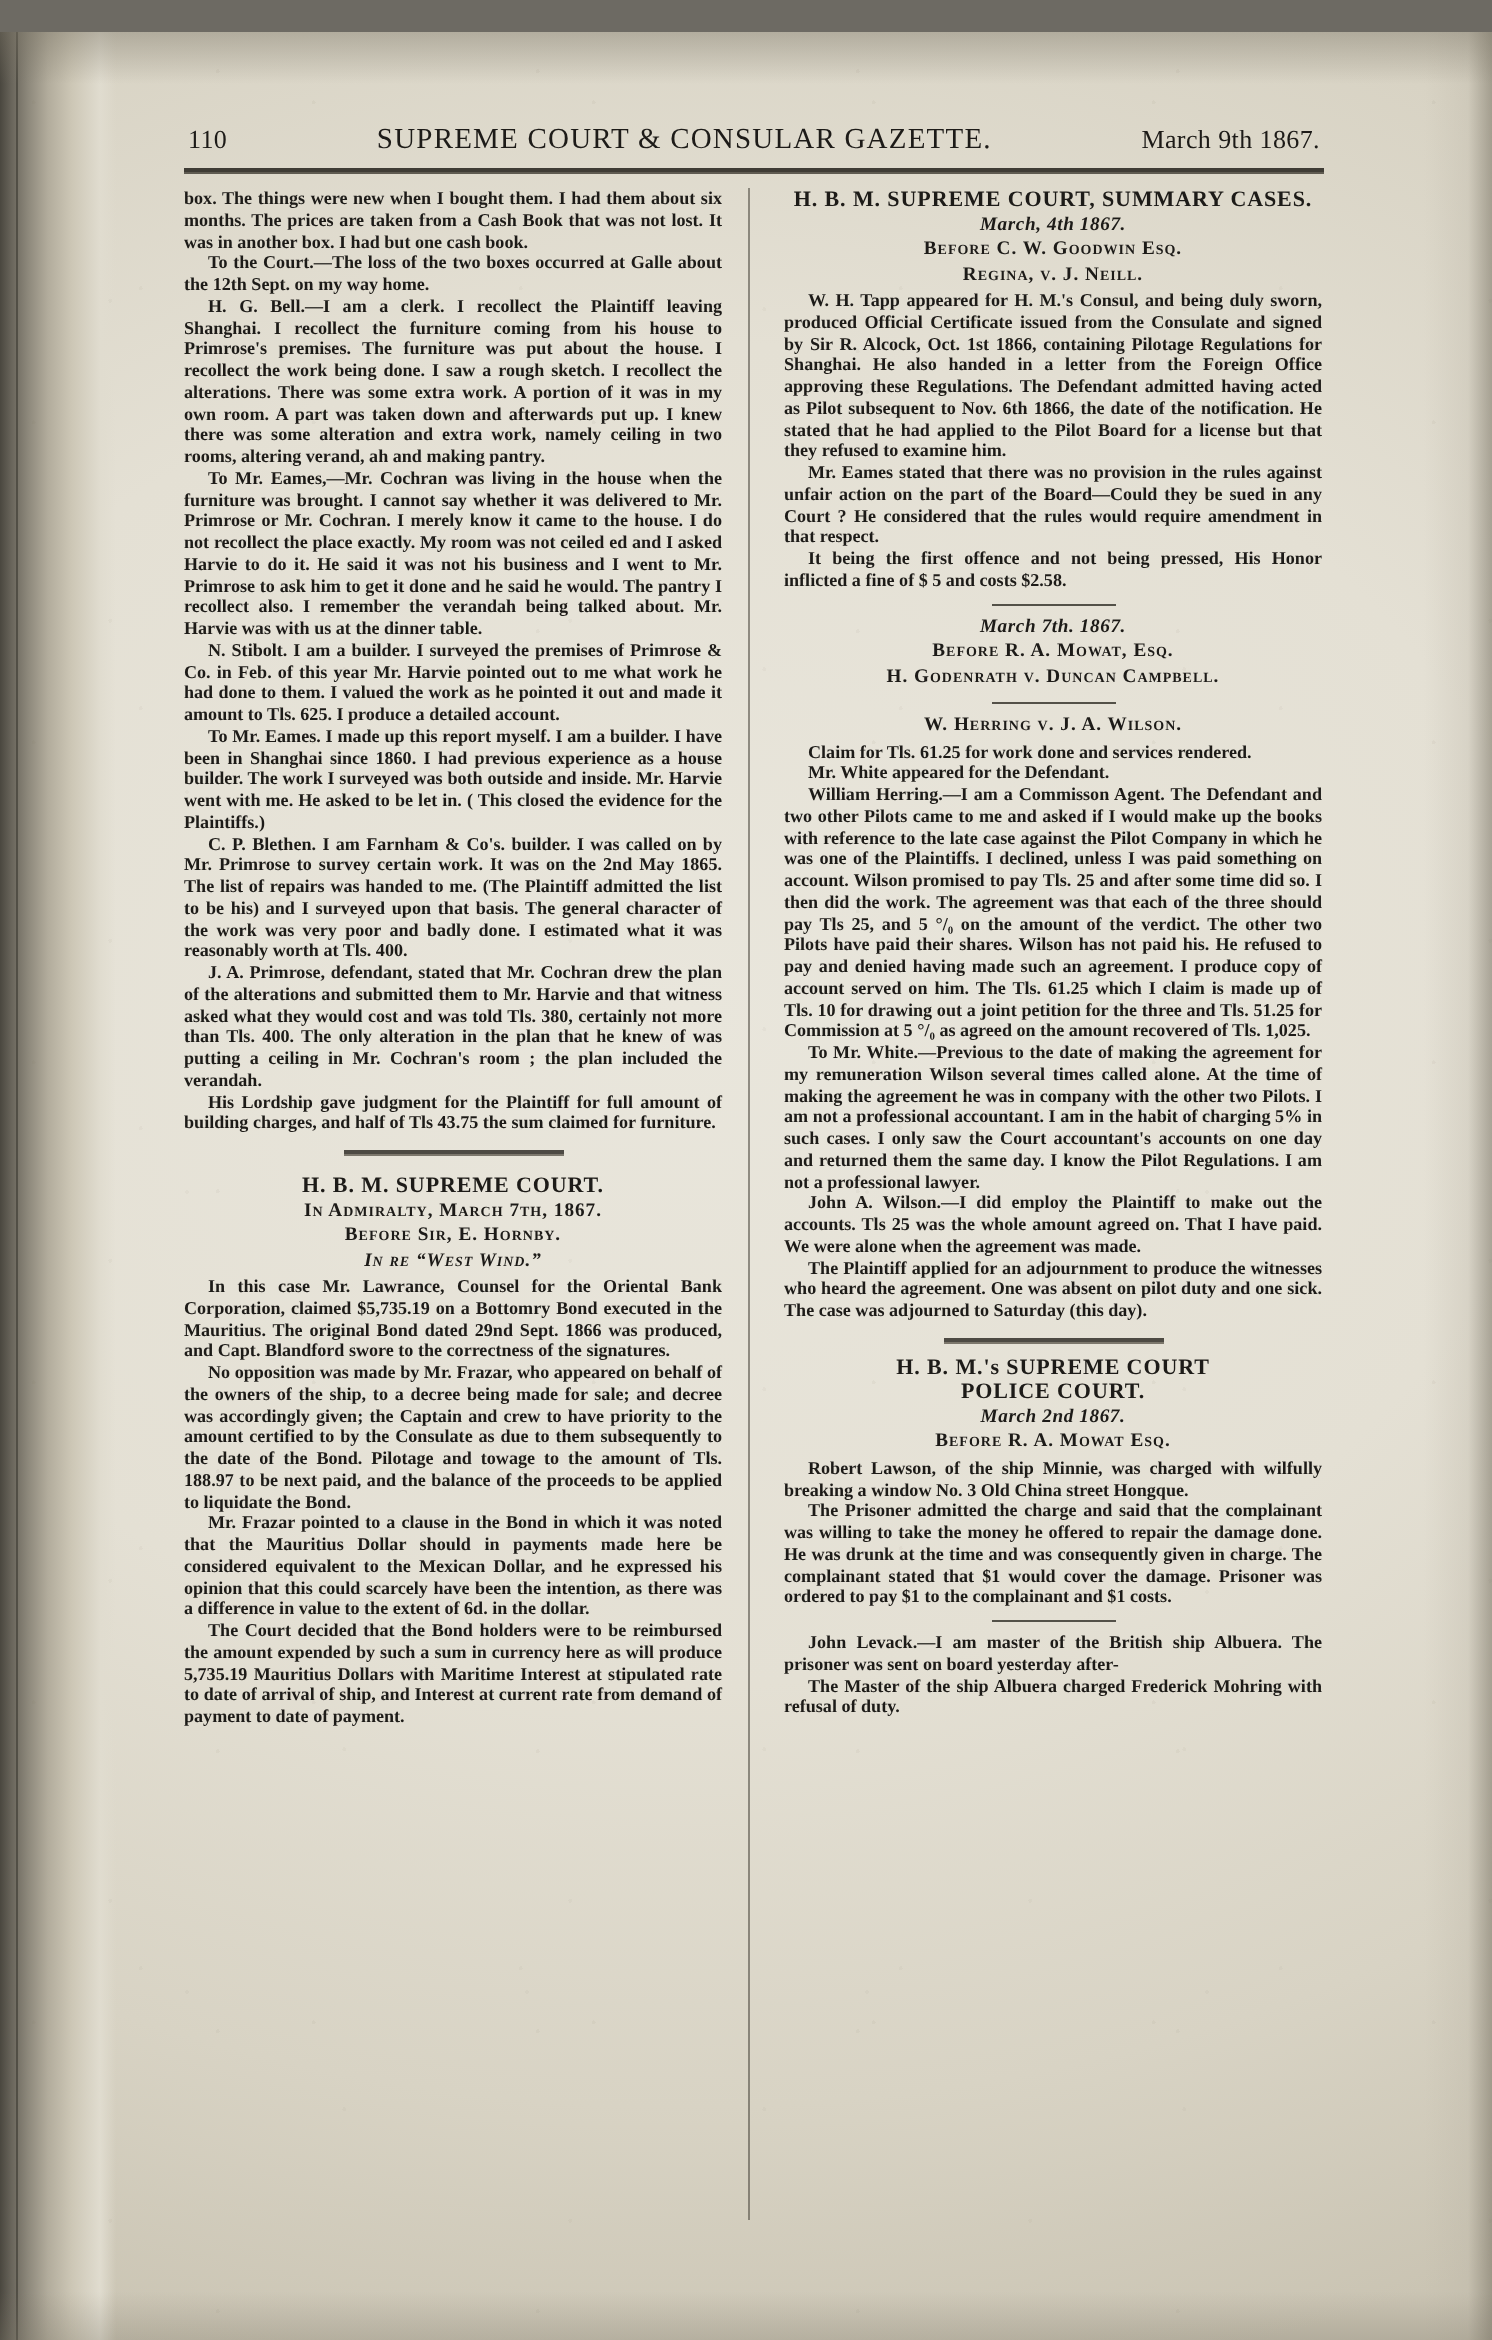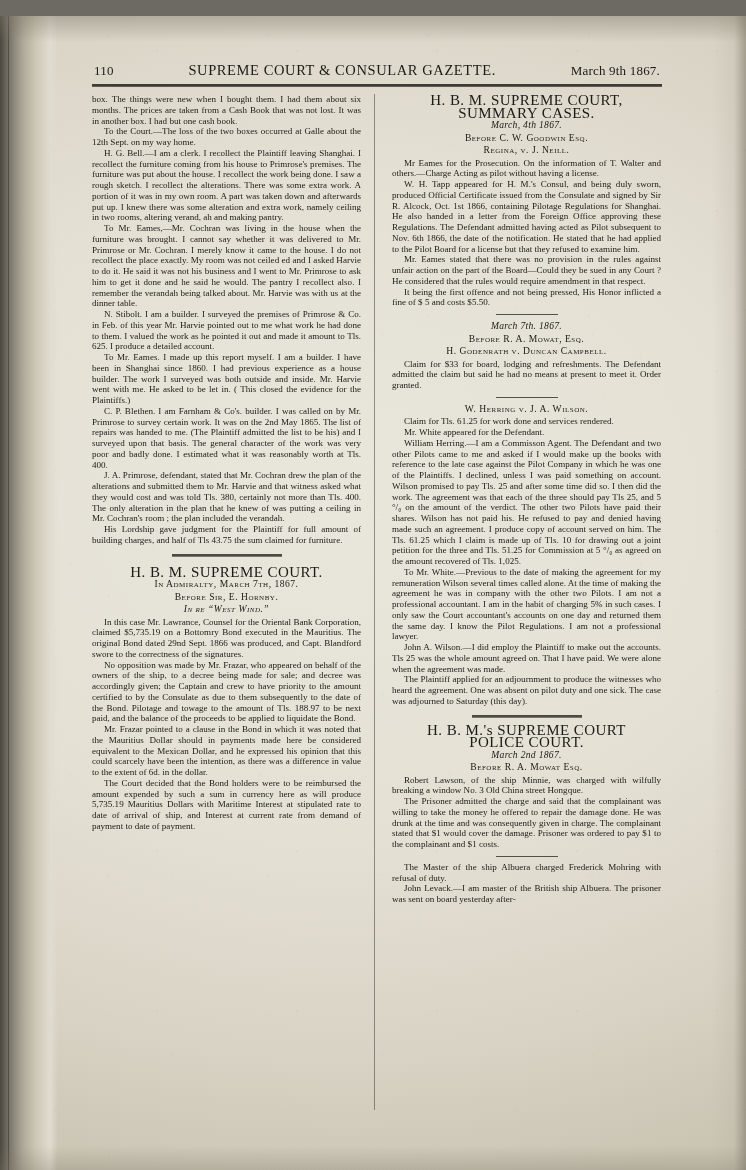--- a/index.html
+++ b/index.html
@@ -84,20 +84,21 @@
     border-bottom: 1px solid #4e4a41;
     margin: 2px 0 7px 0;
     opacity: .88;
   }
 
   
   .cols {
     display: flex;
     gap: 4px;
     height: 1016px;
+    font-weight: bold;
   }
   .col {
     width: 269px;
     font-size: 9.05px;
     line-height: 10.75px;
     text-align: justify;
     text-justify: inter-word;
     hyphens: none;
   }
   .col.left { padding-right: 13px; border-right: 1px solid rgba(70,66,56,.55); }
@@ -105,21 +106,21 @@
 
   p.para {
     margin: 0;
     text-indent: 12px;
   }
   p.cont { margin: 0; text-indent: 0; }
 
   
   .head-block { margin: 9px 0 1px 0; text-align: center; line-height: 12.5px; }
   .head-block .h1 {
-    font-size: 15px;
+    font-size: 11px;
     letter-spacing: .45px;
   }
   .head-block .h2 {
     font-size: 9.6px;
     letter-spacing: .3px;
   }
   .head-block .h2.small-caps { font-variant: small-caps; letter-spacing: .5px; }
   .head-block .h2.italic { font-style: italic; }
 
   .sep-rule {
@@ -187,34 +188,32 @@
 
       <div class="col right">
 
         <div class="head-block" style="margin-top:0">
           <div class="h1">H. B. M. SUPREME COURT, SUMMARY CASES.</div>
           <div class="h2 italic">March, 4th 1867.</div>
           <div class="h2 small-caps">Before C. W. Goodwin Esq.</div>
           <div class="h2 small-caps">Regina, v. J. Neill.</div>
         </div>
 
-        <p class="para">Mr Eames for the Prosecution.   On the information of T. Walter and others.—Charge Acting as pilot without having a license.</p>
         <p class="para">W. H. Tapp appeared for H. M.'s Consul, and being duly sworn, produced Official Certificate issued from the Consulate and signed by Sir R. Alcock, Oct. 1st 1866, containing Pilotage Regulations for Shanghai.  He also handed in a letter from the Foreign Office approving these Regulations.  The Defendant admitted having acted as Pilot subsequent to Nov. 6th 1866, the date of the notification.  He stated that he had applied to the Pilot Board for a license but that they refused to examine him.</p>
         <p class="para">Mr. Eames stated that there was no provision in the rules against unfair action on the part of the Board—Could they be sued in any Court ?  He considered that the rules would require amendment in that respect.</p>
-        <p class="para">It being the first offence and not being pressed, His Honor inflicted a fine of $ 5 and costs $5.50.</p>
+        <p class="para">It being the first offence and not being pressed, His Honor inflicted a fine of $ 5 and costs $2.58.</p>
 
         <div class="sep-rule thin"></div>
 
         <div class="head-block" style="margin-top:2px">
           <div class="h2 italic">March 7th. 1867.</div>
           <div class="h2 small-caps">Before R. A. Mowat, Esq.</div>
           <div class="h2 small-caps">H. Godenrath v. Duncan Campbell.</div>
         </div>
 
-        <p class="para">Claim for $33 for board, lodging and refreshments.  The Defendant admitted the claim but said he had no means at present to meet it.   Order granted.</p>
 
         <div class="sep-rule thin"></div>
 
         <div class="head-block" style="margin-top:2px">
           <div class="h2 small-caps">W. Herring v. J. A. Wilson.</div>
         </div>
 
         <p class="para">Claim for Tls. 61.25 for work done and services rendered.</p>
         <p class="para">Mr. White appeared for the Defendant.</p>
         <p class="para">William Herring.—I am a Commisson Agent.  The Defendant and two other Pilots came to me and asked if I would make up the books with reference to the late case against the Pilot Company in which he was one of the Plaintiffs.  I declined, unless I was paid something on account.   Wilson promised to pay Tls. 25 and after some time did so.  I then did the work.  The agreement was that each of the three should pay Tls 25, and 5 °/₀ on the amount of the verdict.  The other two Pilots have paid their shares.  Wilson has not paid his.  He refused to pay and denied having made such an agreement.  I produce copy of account served on him.  The Tls. 61.25 which I claim is made up of Tls. 10 for drawing out a joint petition for the three and Tls. 51.25 for Commission at 5 °/₀ as agreed on the amount recovered of Tls. 1,025.</p>
@@ -229,19 +228,19 @@
           <div class="h1">POLICE COURT.</div>
           <div class="h2 italic">March 2nd 1867.</div>
           <div class="h2 small-caps">Before R. A. Mowat Esq.</div>
         </div>
 
         <p class="para">Robert Lawson, of the ship Minnie, was charged with wilfully breaking a window No. 3 Old China street Hongque.</p>
         <p class="para">The Prisoner admitted the charge and said that the complainant was willing to take the money he offered to repair the damage done.  He was drunk at the time and was consequently given in charge.  The complainant stated that $1 would cover the damage.  Prisoner was ordered to pay $1 to the complainant and $1 costs.</p>
 
         <div class="sep-rule thin"></div>
 
+        <p class="para">John Levack.—I am master of the British ship Albuera.  The prisoner was sent on board yesterday after-</p>
         <p class="para">The Master of the ship Albuera charged Frederick Mohring with refusal of duty.</p>
-        <p class="para">John Levack.—I am master of the British ship Albuera.  The prisoner was sent on board yesterday after-</p>
       </div>
 
     </div>
   </div>
 </div>
 
 </body></html>

